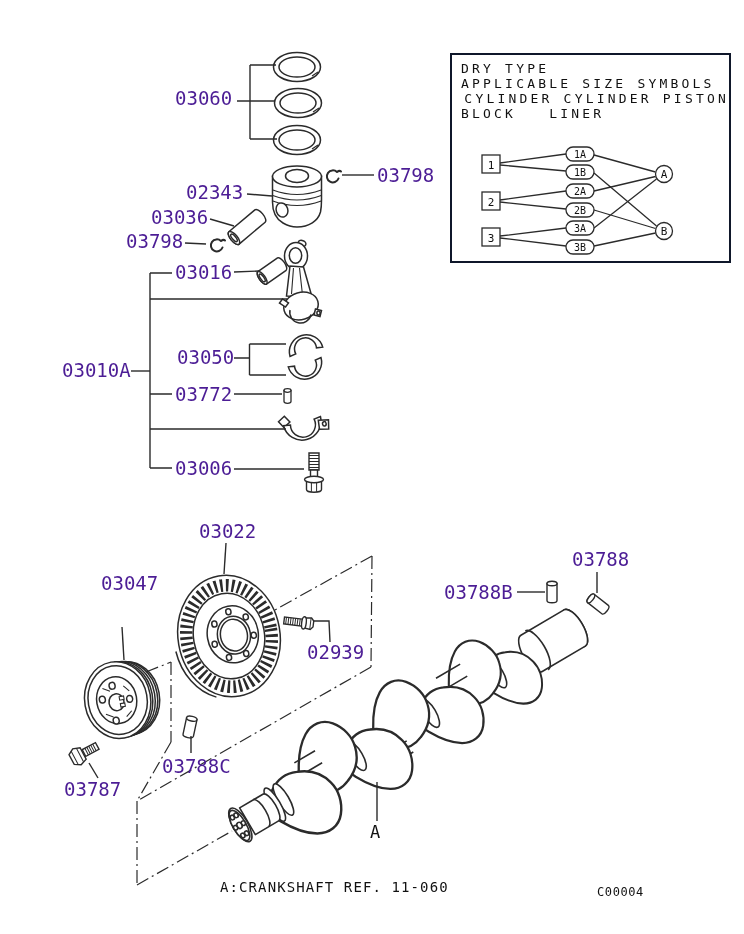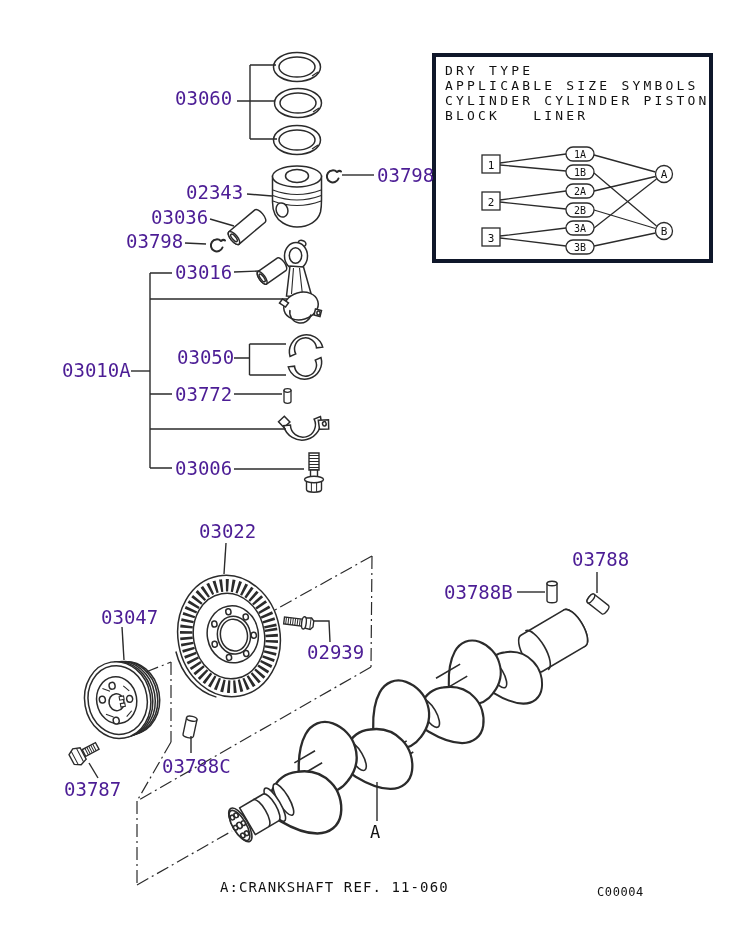--- a/index.html
+++ b/index.html
@@ -1,21 +1,21 @@
 <!DOCTYPE html>
 <html><head>
 <meta charset="utf-8">
 <style>
   html,body{margin:0;padding:0;background:#fff;}
   .page{position:relative;width:744px;height:934px;background:#fff;overflow:hidden;
         font-family:"DejaVu Sans Mono",monospace;color:#111;}
   .art{position:absolute;left:0;top:0;z-index:1;pointer-events:none;}
   .plabel{position:absolute;z-index:3;font-size:19px;line-height:20px;white-space:pre;color:#4c1d95;}
   .alabel{position:absolute;z-index:3;font-size:17px;line-height:18px;color:#111;}
-  .sbox{position:absolute;left:432px;top:53px;width:281px;height:210px;border:4px solid #0f172a;
+  .sbox{position:absolute;left:450px;top:53px;width:281px;height:210px;border:2px solid #0f172a;
         box-sizing:border-box;padding:6px 0 0 9px;z-index:2;background:transparent;}
   .sline{font-size:13px;letter-spacing:3.2px;line-height:15px;white-space:pre;}
   .shead{text-align:right;}
   .footnote{position:absolute;left:206px;top:879px;font-size:14px;letter-spacing:1.1px;white-space:pre;z-index:3;margin-left:14px;}
   .dcode{position:absolute;left:597px;top:885px;font-size:12px;letter-spacing:0.6px;z-index:3;}
   .dt{font-family:"DejaVu Sans Mono",monospace;font-size:11px;fill:#111;text-anchor:middle;}
   .ds{font-family:"DejaVu Sans Mono",monospace;font-size:10px;fill:#111;text-anchor:middle;}
 </style>
 </head>
 <body>
@@ -277,21 +277,21 @@
 <span class="plabel" style="left:377px;top:165px">03798</span>
 <span class="plabel" style="left:186px;top:182px">02343</span>
 <span class="plabel" style="left:151px;top:207px">03036</span>
 <span class="plabel" style="left:126px;top:231px">03798</span>
 <span class="plabel" style="left:175px;top:262px">03016</span>
 <span class="plabel" style="left:62px;top:360px">03010A</span>
 <span class="plabel" style="left:177px;top:347px">03050</span>
 <span class="plabel" style="left:175px;top:384px">03772</span>
 <span class="plabel" style="left:175px;top:458px">03006</span>
 <span class="plabel" style="left:199px;top:521px">03022</span>
-<span class="plabel" style="left:101px;top:607px">03047</span>
+<span class="plabel" style="left:101px;top:573px">03047</span>
 <span class="plabel" style="left:307px;top:642px">02939</span>
 <span class="plabel" style="left:444px;top:582px">03788B</span>
 <span class="plabel" style="left:572px;top:549px">03788</span>
 <span class="plabel" style="left:162px;top:756px">03788C</span>
 <span class="plabel" style="left:64px;top:779px">03787</span>
 <span class="alabel" style="left:370px;top:823px">A</span>
 
 <span class="footnote">A:CRANKSHAFT REF. 11-060</span>
 <span class="dcode">C00004</span>
 

